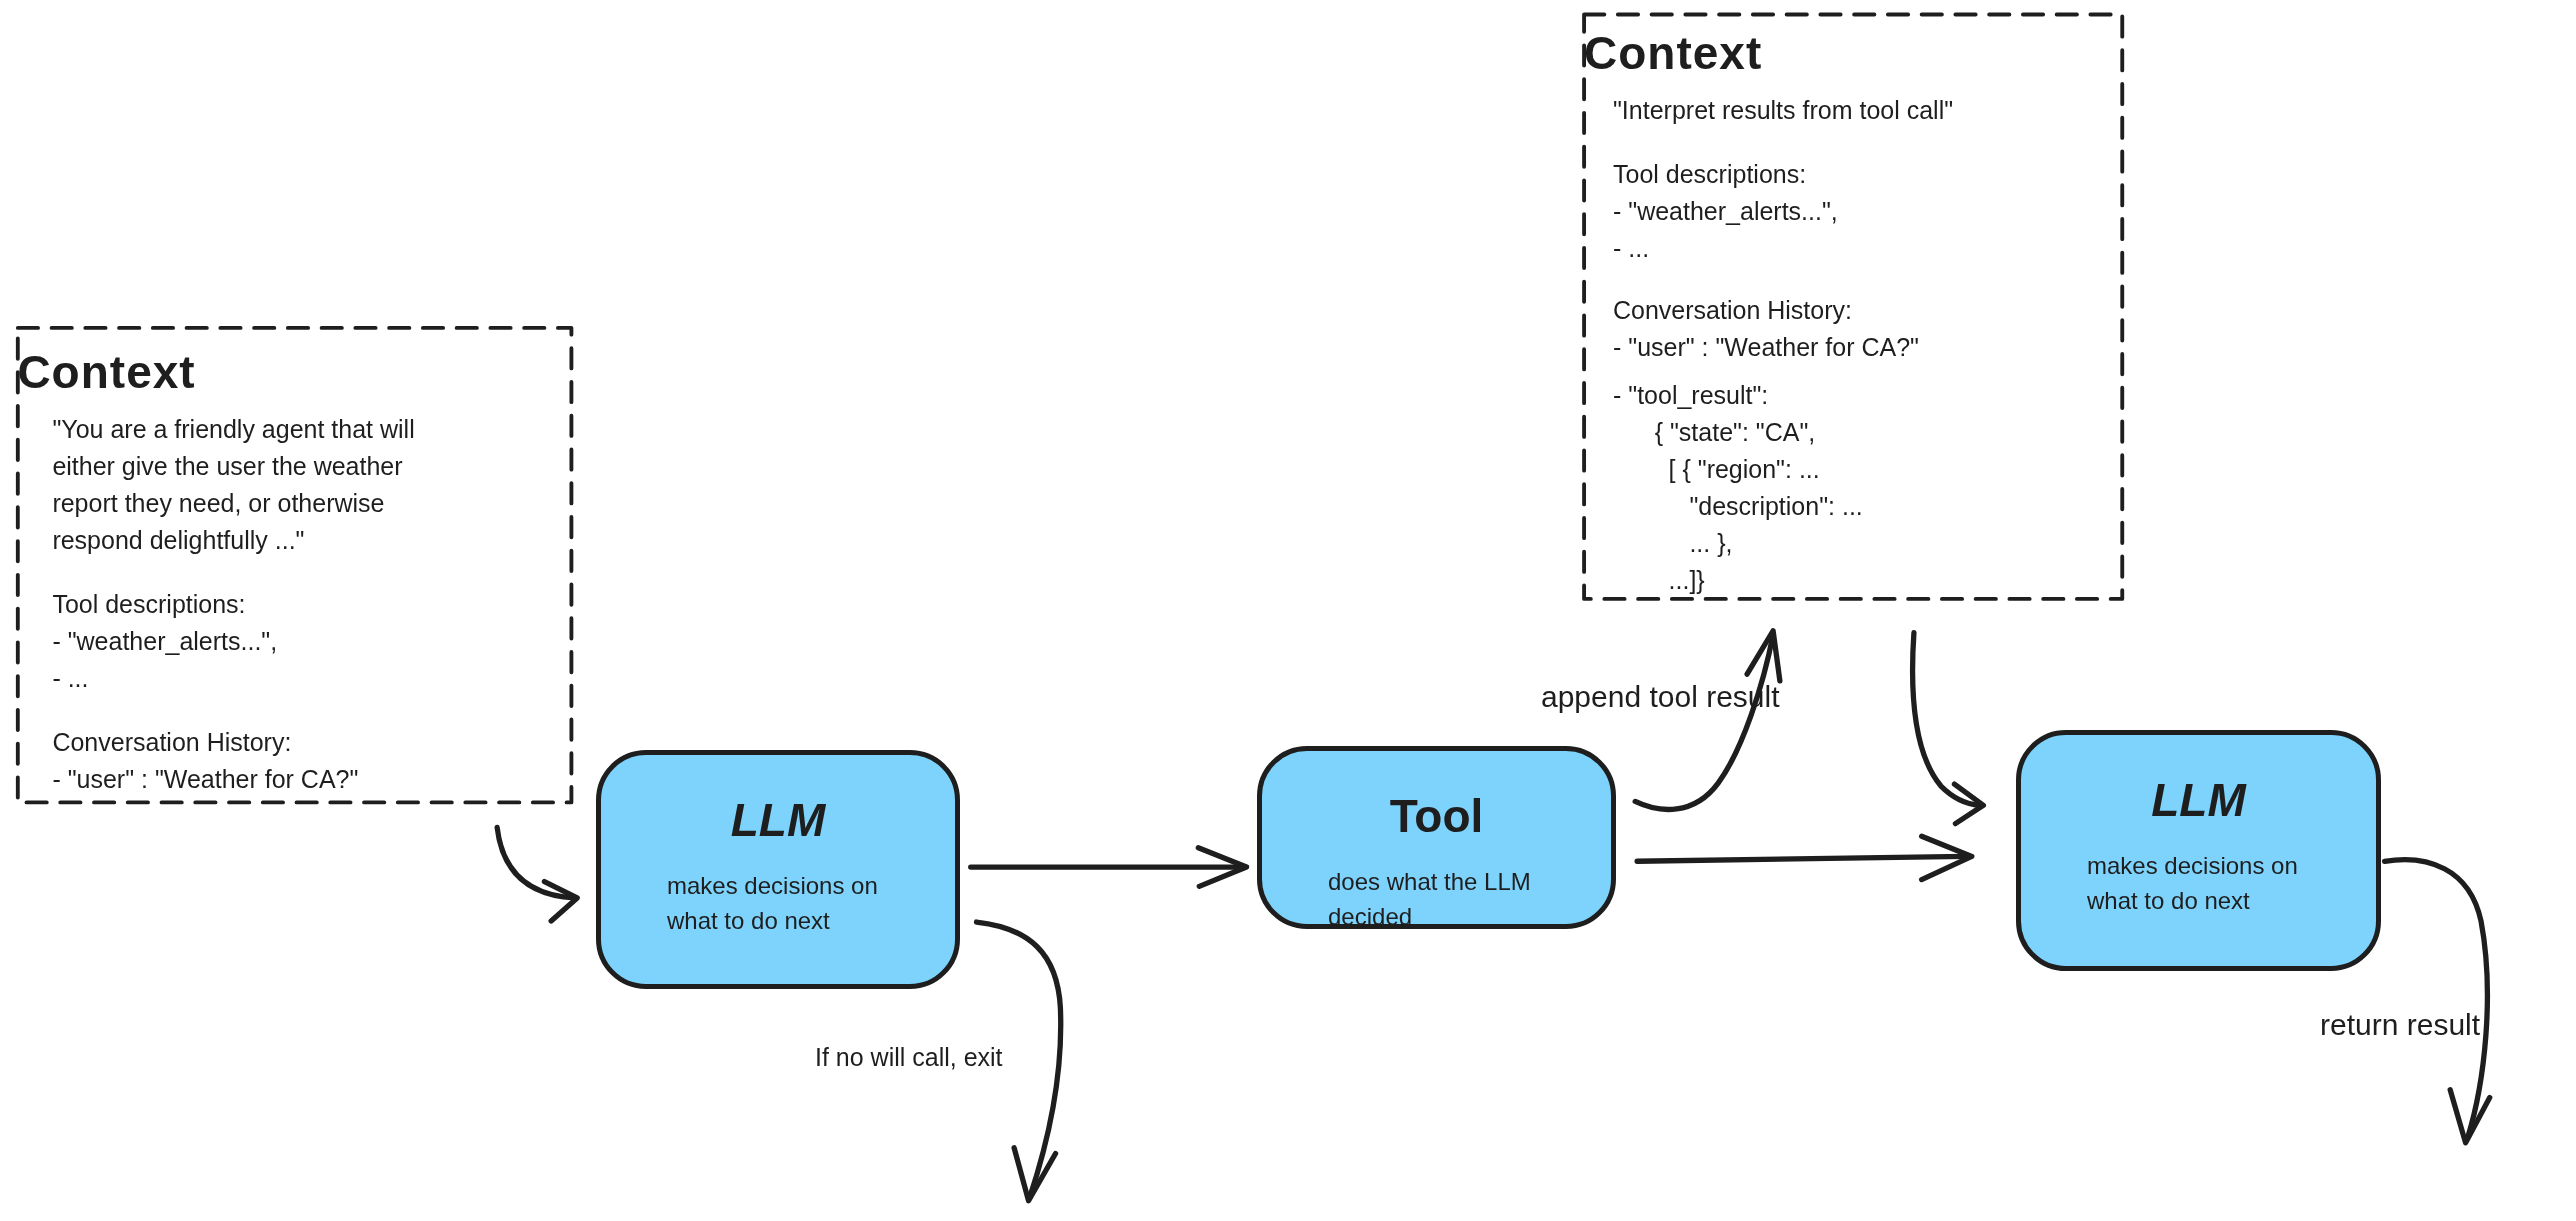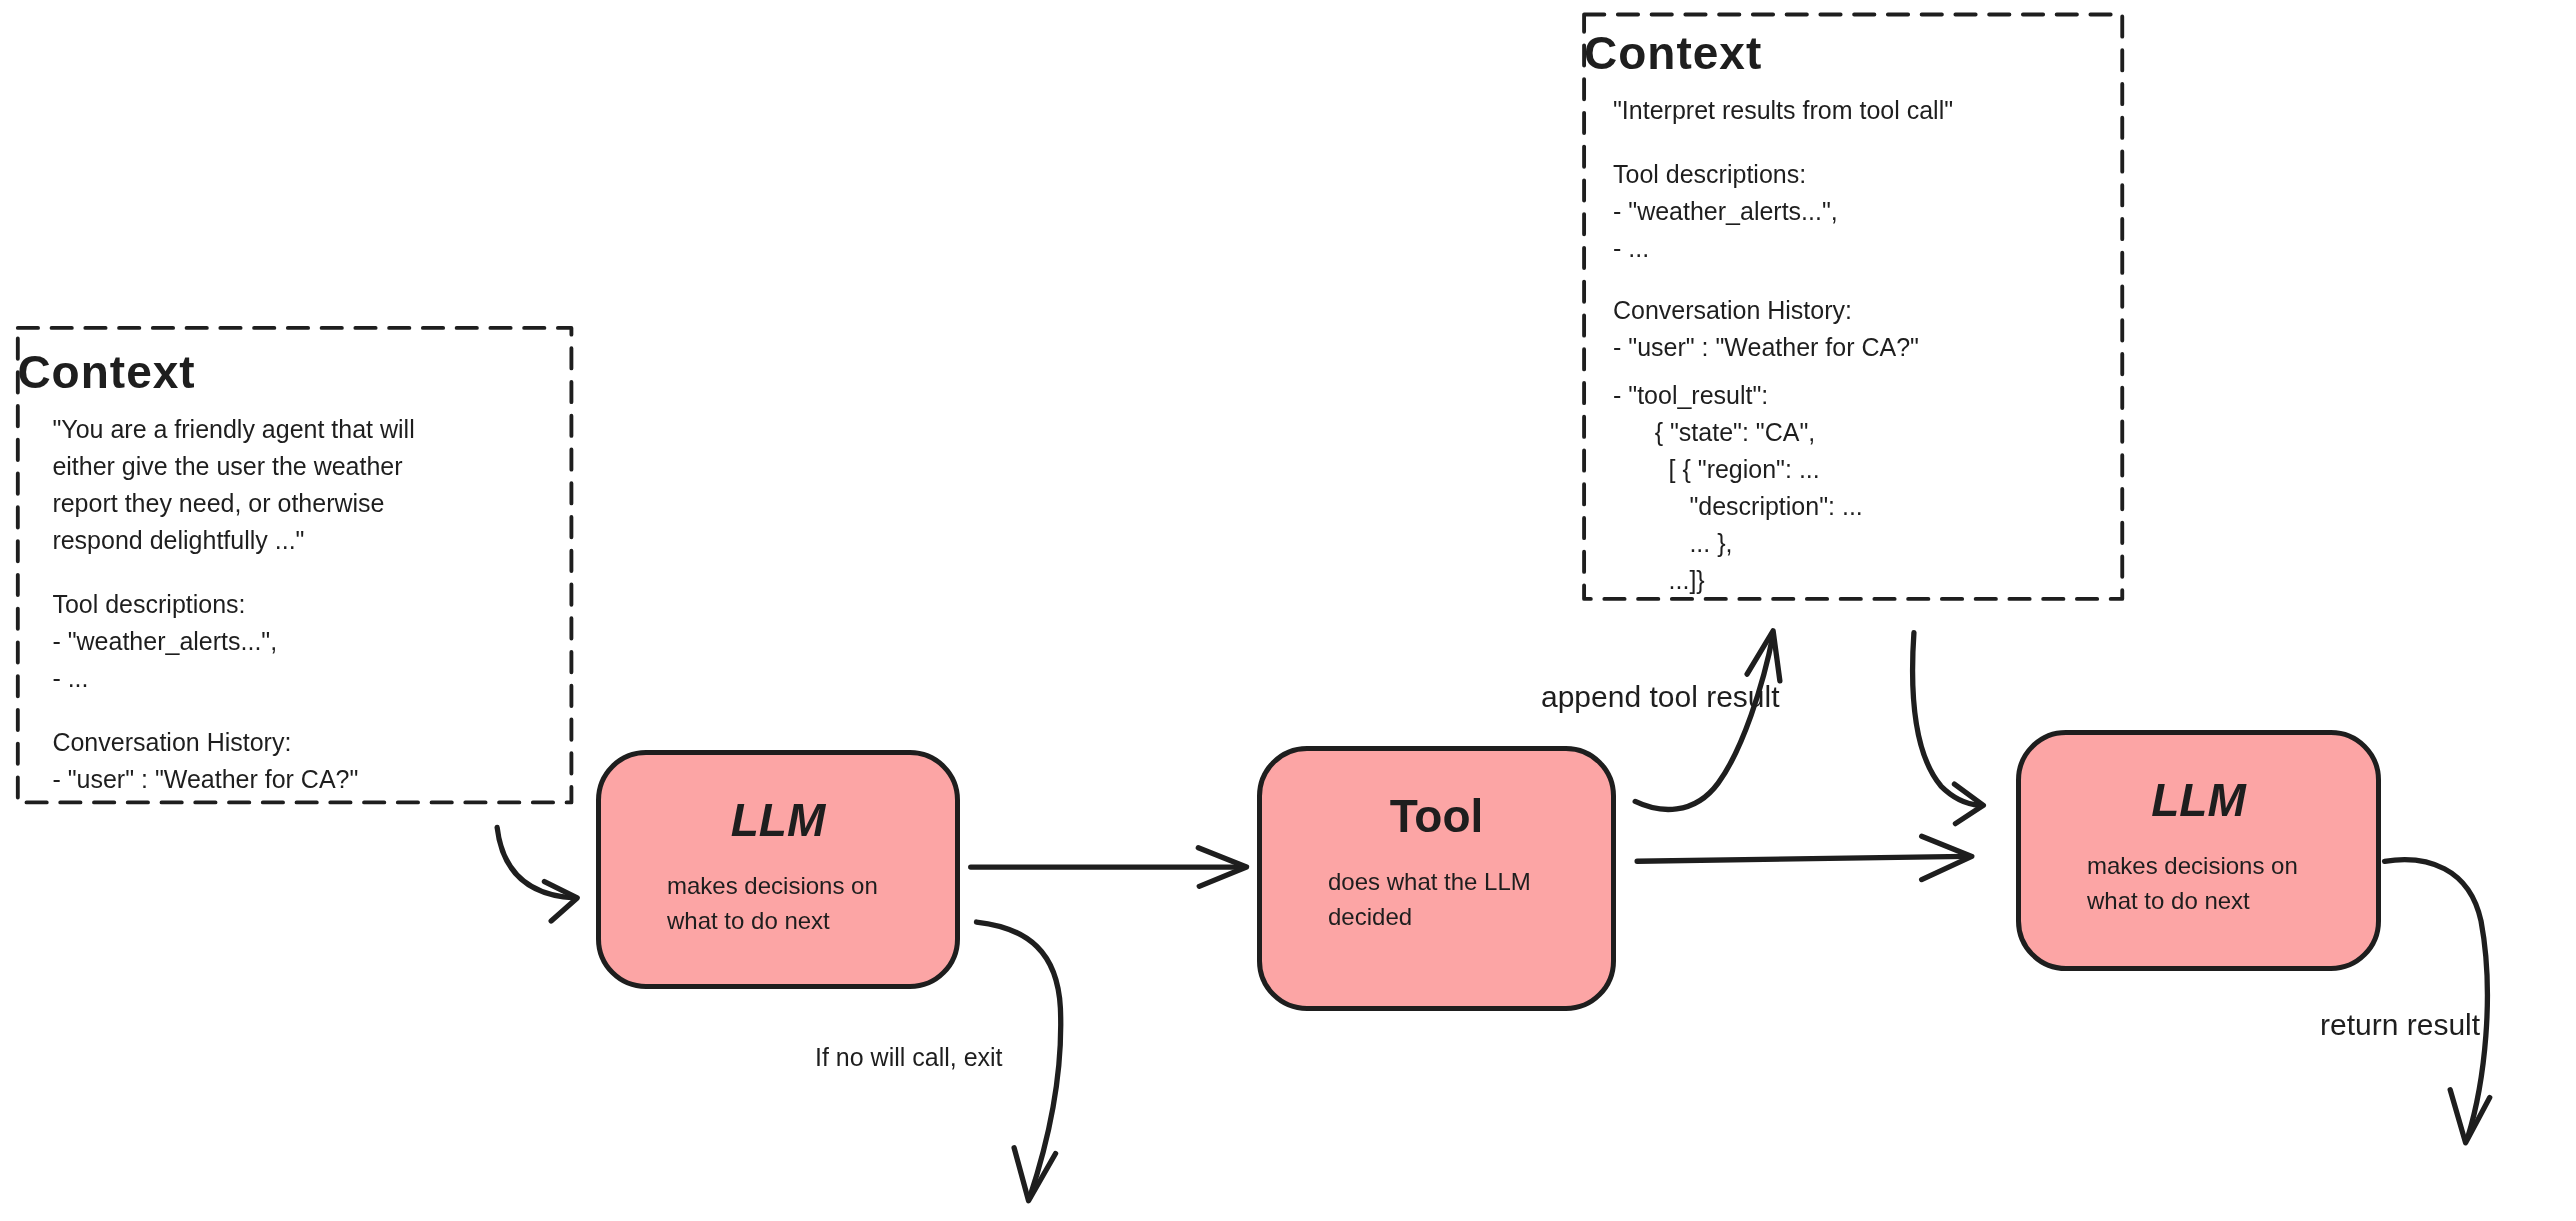--- a/index.html
+++ b/index.html
@@ -13,21 +13,21 @@
   .head{stroke-width:5.5;}
   .ctx-border{stroke-width:4;stroke-dasharray:21 14;}
   .box{position:absolute;z-index:2;box-sizing:border-box;}
   .ctx-title{font-size:46px;font-weight:700;text-align:left;letter-spacing:1px;padding-top:17.4px;}
   .ctx-body{padding:0 27px 0 35px;font-size:25px;line-height:37px;}
   .seg{white-space:pre-line;}
   .pre{white-space:pre;}
   .m-top-sm{margin-top:11.6px;}
   .m-top{margin-top:27px;}
   .node{
-    position:absolute;z-index:2;box-sizing:border-box;background:#fca5a5;
+    position:absolute;z-index:2;box-sizing:border-box;background:#7dd3fc;
     border:5.8px solid #1e1e1e;border-radius:50px;display:flex;flex-direction:column;
   }
   .node-title{font-size:46px;font-weight:700;text-align:center;margin-top:42px;line-height:1;}
   .node-title.italic{font-style:italic;}
   .node-sub{font-size:24px;line-height:35px;margin-top:25px;padding-left:66px;padding-right:15.4px;white-space:pre-line;}
   .float-label{position:absolute;z-index:2;font-size:30px;line-height:27px;white-space:nowrap;}
 </style>
 </head>
 <body>
 
@@ -106,21 +106,21 @@
         ...]}</div>
     </div>
   </div>
 
   <div class="node" style="left:596px;top:750px;width:364px;height:239px;">
     <div class="node-title italic">LLM</div>
     <div class="node-sub">makes decisions on
 what to do next</div>
   </div>
 
-  <div class="node" style="left:1257px;top:746px;width:359px;height:265px;">
+  <div class="node" style="left:1257px;top:746px;width:359px;height:183px;">
     <div class="node-title">Tool</div>
     <div class="node-sub">does what the LLM
 decided</div>
   </div>
 
   <div class="node" style="left:2016px;top:730px;width:365px;height:241px;">
     <div class="node-title italic">LLM</div>
     <div class="node-sub">makes decisions on
 what to do next</div>
   </div>

